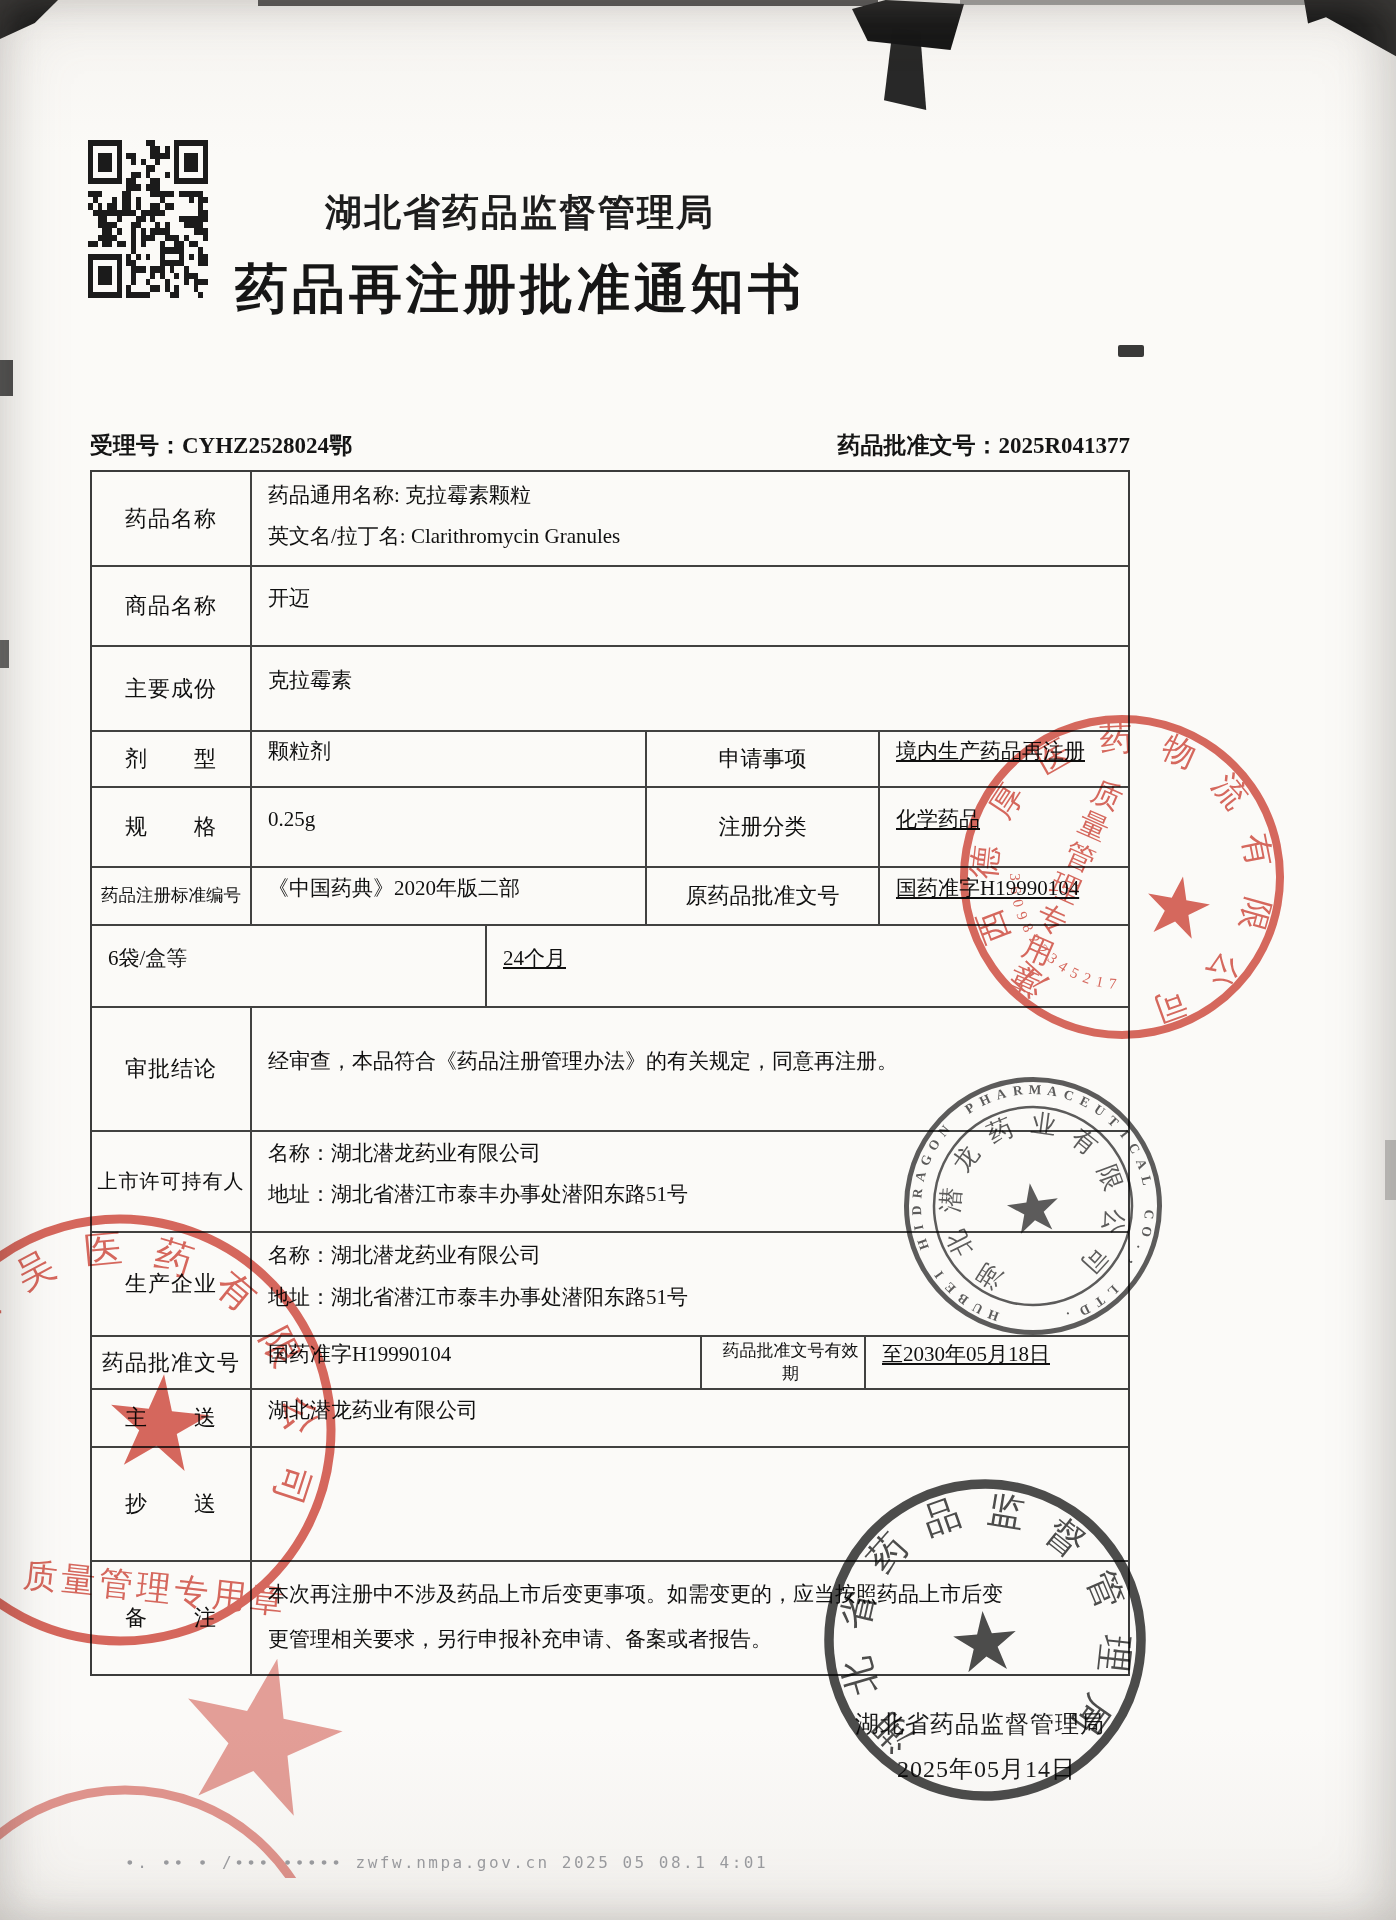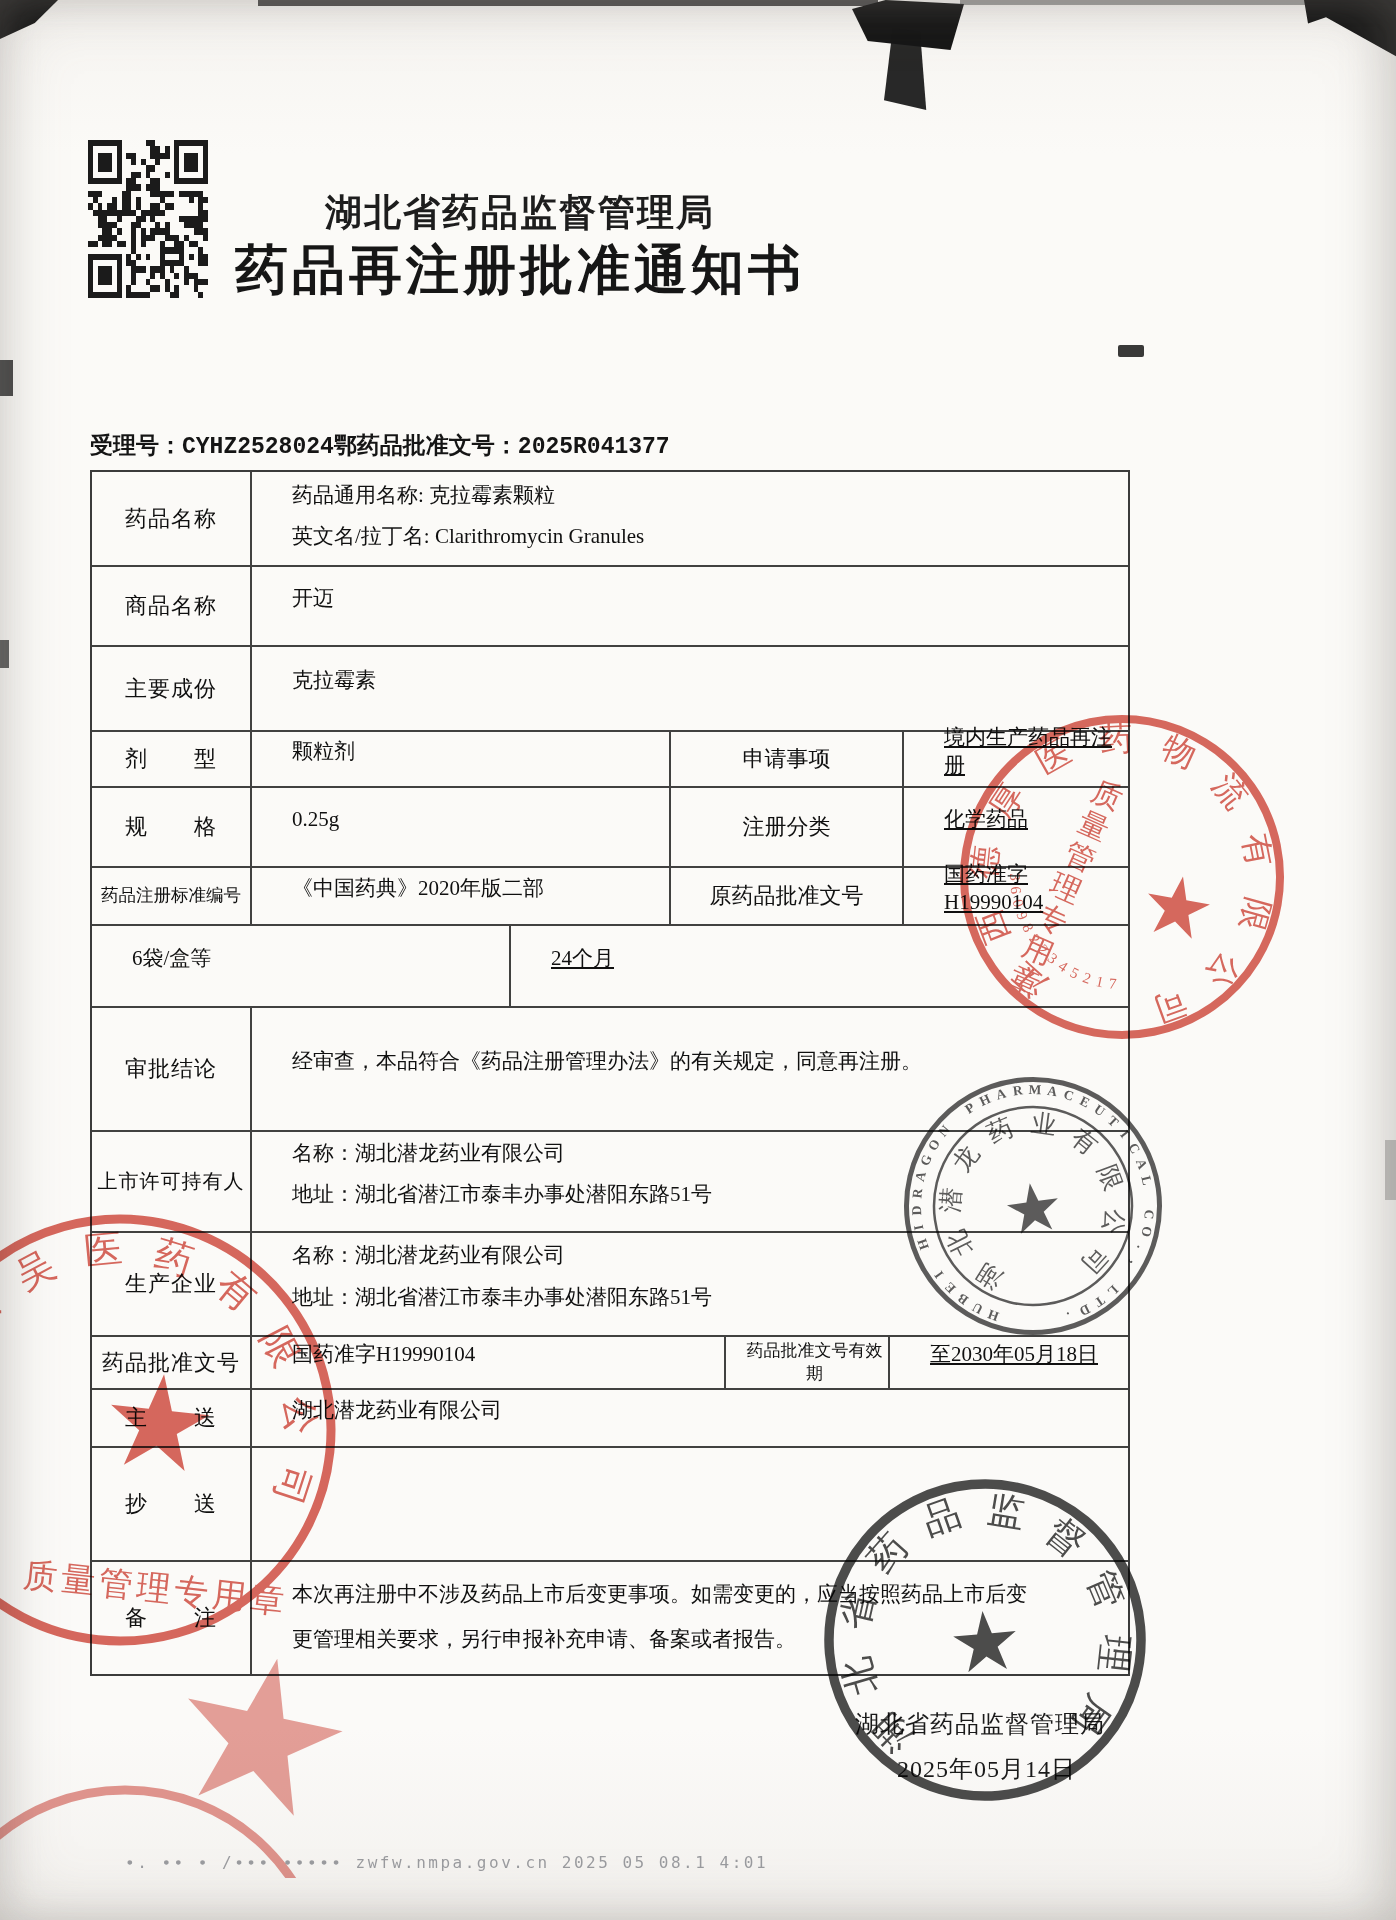--- a/index.html
+++ b/index.html
@@ -22,35 +22,35 @@
   .m7{left:1118px;top:345px;width:26px;height:12px;border-radius:2px;opacity:.85;}
   .m8{left:0;top:360px;width:13px;height:36px;opacity:.8;}
   .m9{left:0;top:640px;width:9px;height:28px;opacity:.7;}
   .m10{left:1385px;top:1140px;width:11px;height:60px;opacity:.25;}
 
   .qr{position:absolute;left:88px;top:140px;width:120px;height:158px;}
 
   .agency-title{position:absolute;left:90px;top:188px;width:860px;text-align:center;
     font-family:"Liberation Sans","DejaVu Sans",sans-serif;font-weight:700;font-size:37px;
     letter-spacing:2px;color:#1d1d1d;}
-  .doc-title{position:absolute;left:90px;top:235px;width:860px;text-align:center;
+  .doc-title{position:absolute;left:90px;top:254px;width:860px;text-align:center;
     font-weight:700;font-size:53px;letter-spacing:4px;color:#161616;}
 
-  .meta{position:absolute;left:90px;top:430px;width:1040px;display:flex;
-    font-size:23px;font-weight:600;color:#151515;font-family:Liberation Mono, monospace;}
+  .meta{position:absolute;left:90px;top:430px;width:1040px;display:flex;justify-content:space-between;
+    font-size:23px;font-weight:600;color:#151515;}
 
   .tbl{position:absolute;left:90px;top:470px;width:1040px;border:2.5px solid rgba(32,32,32,.88);z-index:1;}
   .tr{display:flex;border-bottom:2px solid rgba(32,32,32,.85);}
   .tr:last-child{border-bottom:none;}
   .td{border-right:2px solid rgba(32,32,32,.85);display:flex;flex-direction:column;justify-content:center;
     font-size:21px;line-height:1.35;color:#101010;}
   .td:last-child{border-right:none;}
   .lbl{width:160px;flex:none;align-items:center;text-align:center;font-size:22px;letter-spacing:1px;}
   .lbl.sm{font-size:17.5px;letter-spacing:0;}
-  .val{flex:1;padding:4px 10px 20px 16px;margin-left:24px;}
+  .val{flex:1;padding:4px 10px 20px 16px;}
   .v1{width:395px;flex:none;}
   .l2{width:233px;flex:none;align-items:center;text-align:center;font-size:22px;}
   .v1w{width:450px;flex:none;}
   .l2w{width:164px;flex:none;align-items:center;text-align:center;font-size:17px;padding-left:15px;}
   .v2{flex:1;text-decoration:underline;}
   .two{gap:13px;}
   .topal{justify-content:flex-start;padding-top:9px;}
   .note{justify-content:flex-start;padding-top:17px;line-height:1.5;}
 
   .sig{position:absolute;z-index:2;font-size:24px;color:#1a1a1a;letter-spacing:1px;}

